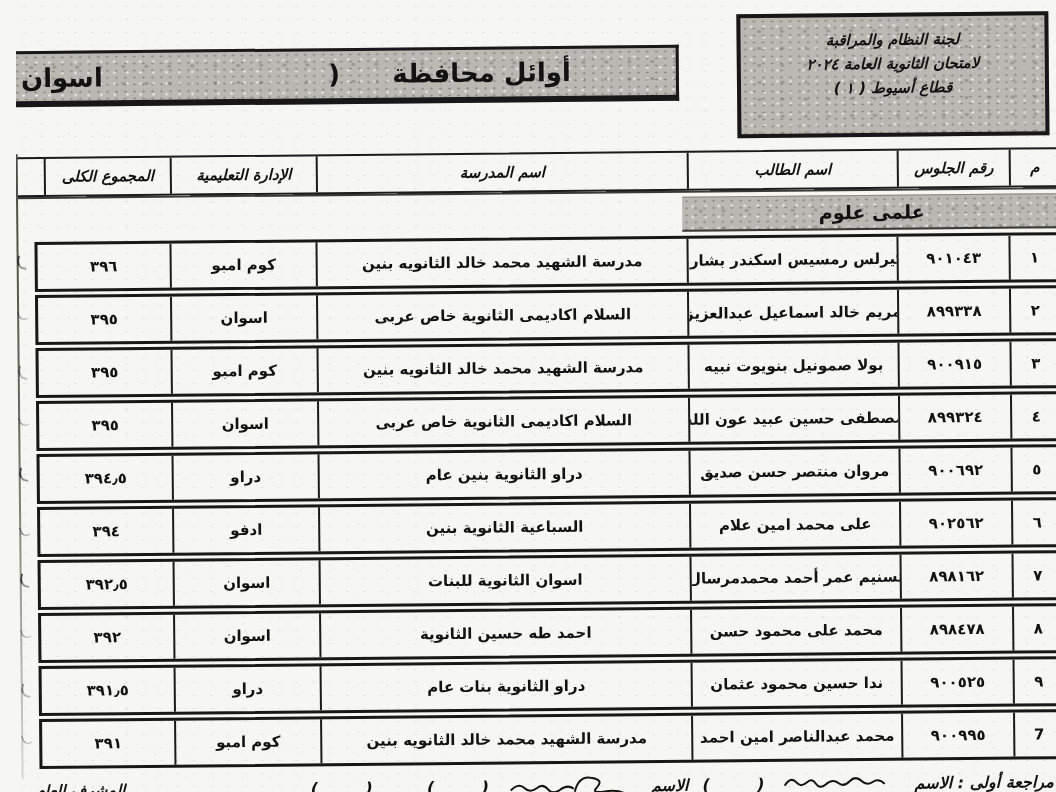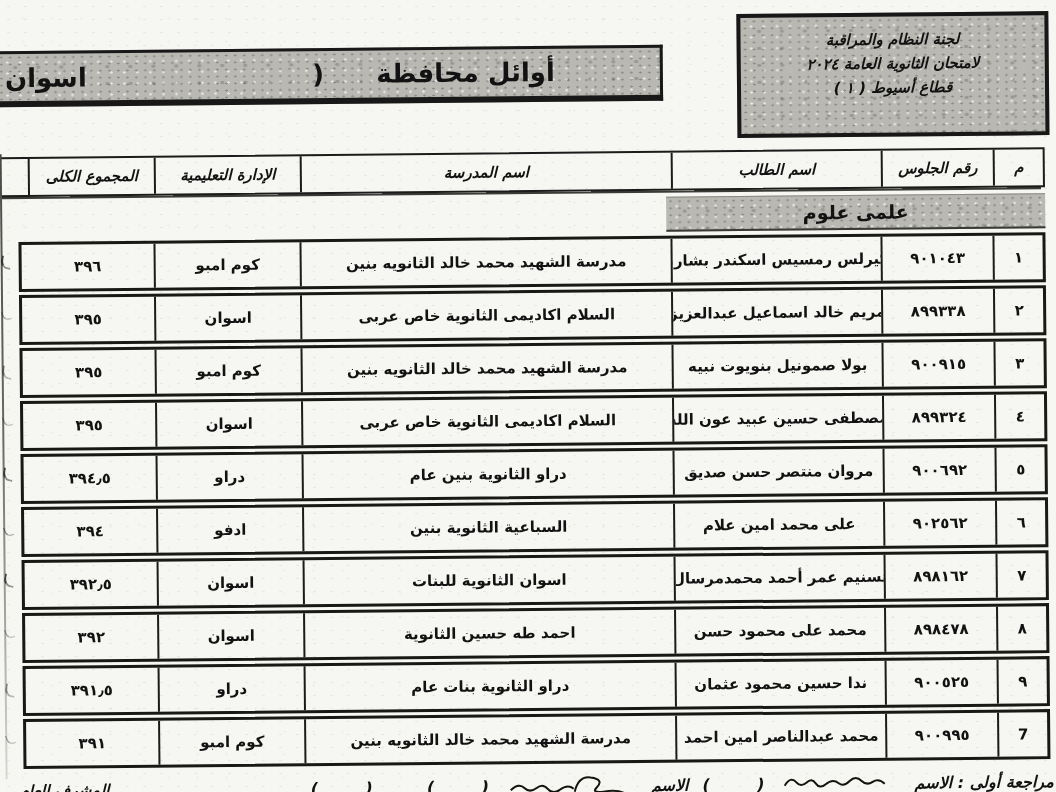--- a/index.html
+++ b/index.html
@@ -3,21 +3,21 @@
 <meta charset="utf-8">
 <style>
   * { margin:0; padding:0; box-sizing:border-box; }
   html,body { width:1056px; height:792px; overflow:hidden; }
   body {
     font-family:"DejaVu Sans", sans-serif;
     background:#f6f6f2;
     color:#121212;
     position:relative;
   }
-  .page { position:absolute; inset:0; overflow:hidden; }
+  .page { position:absolute; inset:0; overflow:hidden;margin-left:16px; }
   .page::before{
     content:""; position:absolute; inset:0; pointer-events:none;
     background-image:
       radial-gradient(rgba(110,110,100,0.10) 1px, transparent 1.4px),
       radial-gradient(rgba(130,130,120,0.07) 1px, transparent 1.6px);
     background-size:17px 13px, 29px 23px;
     background-position:0 0, 9px 7px;
   }
   .tilt { position:absolute; inset:0; transform:rotate(-0.55deg); transform-origin:540px 400px; }
 

